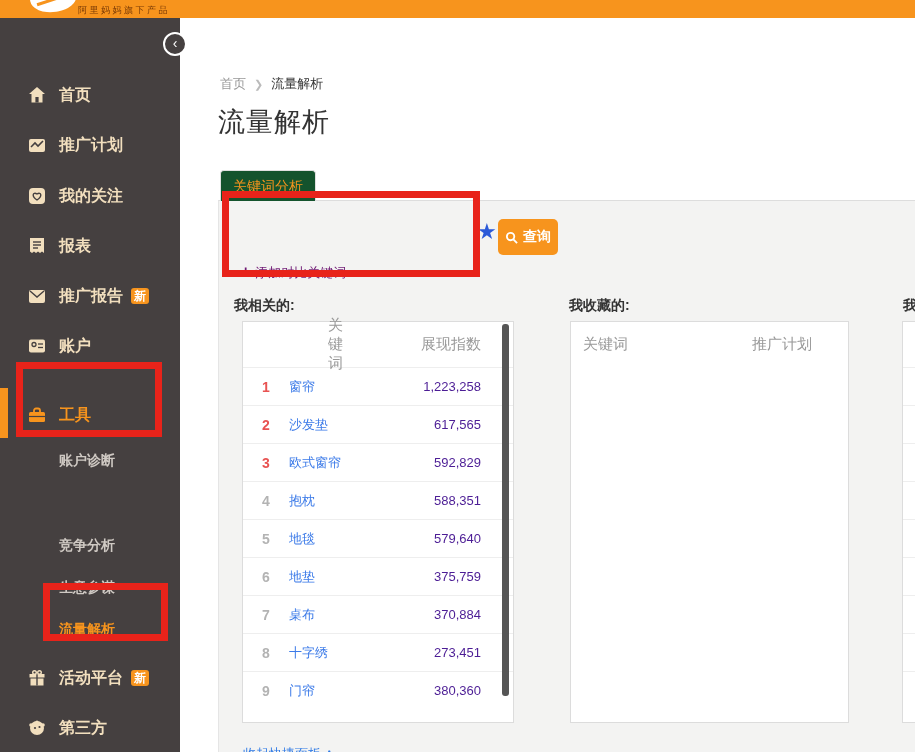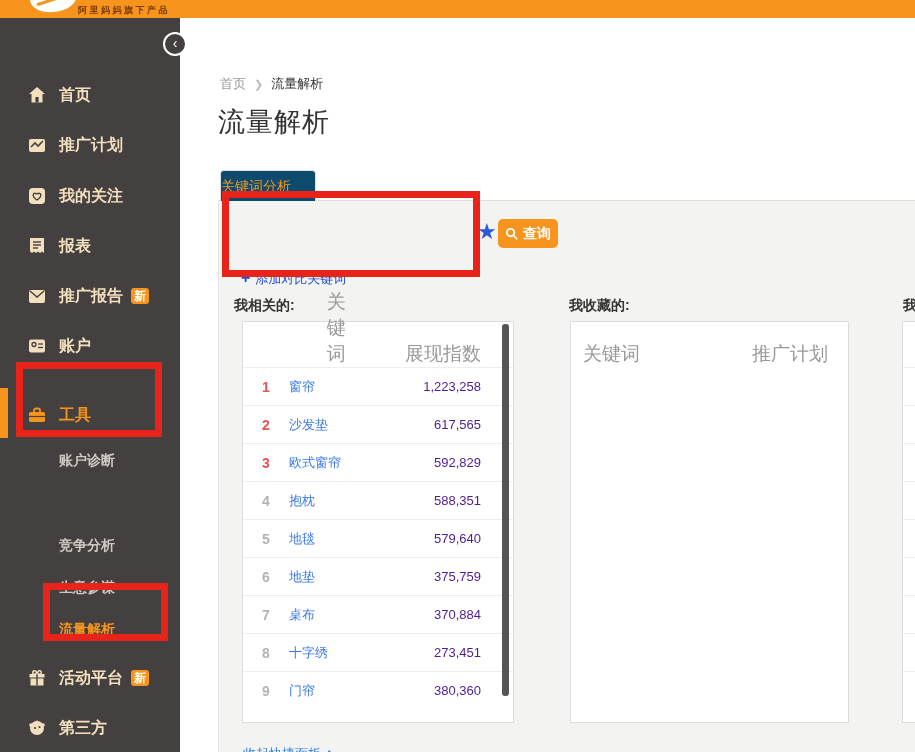--- a/index.html
+++ b/index.html
@@ -8,55 +8,55 @@
     font-family:"Liberation Sans","DejaVu Sans",sans-serif;
     background:#fff; position:relative; overflow:hidden;
     width:915px; height:752px;
   }
   .stage { position:absolute; inset:0; width:915px; height:752px; overflow:hidden; }
 
   
   .topbar { position:absolute; left:0; top:0; width:915px; height:18px; background:#F7941D; overflow:hidden; z-index:5; }
   .logo-blob { position:absolute; left:30px; top:-16px; width:46px; height:28px; background:#fff; border-radius:50% 50% 46% 54%; transform:rotate(-9deg); }
   .logo-blob:after { content:""; position:absolute; left:6px; top:14px; width:34px; height:3px; background:#F7941D; transform:rotate(-9deg); }
-  .brand-text { position:absolute; left:78px; top:4px; font-size:9px; font-weight:bold; color:#7A3A05; letter-spacing:2.5px; white-space:nowrap; }
+  .brand-text { position:absolute; left:78px; top:4px; font-size:9px; font-weight:normal; color:#7A3A05; letter-spacing:2.5px; white-space:nowrap; }
 
   
   .sidebar { position:absolute; left:0; top:18px; width:180px; height:734px; background:#454040; z-index:2; }
   .collapse-btn { position:absolute; left:163px; top:32px; width:24px; height:24px; border-radius:50%; background:#454040; border:2px solid #fff; color:#fff; font-size:14px; line-height:19px; text-align:center; cursor:pointer; z-index:6; }
   .nav-item { position:absolute; left:0; width:180px; height:34px; display:flex; align-items:center; cursor:pointer; }
   .nav-item .nicon { width:20px; height:20px; margin-left:27px; flex:0 0 20px; }
   .nav-item .nlabel { margin-left:12px; font-size:16px; font-weight:bold; color:#F2DFBE; white-space:nowrap; }
   .nav-item.sub .nlabel { margin-left:59px; font-size:14px; font-weight:bold; color:#CFC9C3; }
   .nav-item.active .nlabel { color:#F7941D; }
   .badge-new { display:inline-block; margin-left:8px; background:#F7941D; color:#fff; font-size:12px; font-weight:bold; line-height:16px; padding:0 3px; border-radius:3px; vertical-align:2px; }
   .active-bar { position:absolute; left:0; top:370px; width:8px; height:50px; background:#F7941D; }
 
   
   .main { position:absolute; left:180px; top:18px; width:735px; height:734px; background:#fff; }
   .breadcrumb { position:absolute; left:40px; top:57px; font-size:13px; color:#999; }
   .breadcrumb .crumb-sep { color:#bbb; margin:0 8px; font-size:11px; }
   .breadcrumb .crumb-current { color:#333; }
   .page-title { position:absolute; left:38px; top:86px; font-size:27px; color:#333; letter-spacing:1px; }
 
-  .tab { position:absolute; left:40px; top:152px; width:96px; height:31px; background:#0c4a6e; border:1px solid #E0E0E0; border-bottom:none; border-radius:4px 4px 0 0; color:#F7941D; font-size:14px; text-align:left; line-height:30px; z-index:3; cursor:pointer; }
+  .tab { position:absolute; left:40px; top:152px; width:96px; height:31px; background:#14532d; border:1px solid #E0E0E0; border-bottom:none; border-radius:4px 4px 0 0; color:#F7941D; font-size:14px; text-align:center; line-height:30px; z-index:3; cursor:pointer; }
 
   .content { position:absolute; left:38px; top:182px; width:697px; height:552px; background:#F3F3F2; border-top:1px solid #DDD; border-left:1px solid #E5E5E5; }
 
   .kw-input { position:absolute; left:22px; top:17px; width:210px; height:31px; border:1px solid #F7941D; border-radius:4px; background:#fff; padding:0 10px; font-size:13px; color:#333; outline:none; font-family:inherit; }
   .kw-input::placeholder { color:#B3B3B3; }
   .star-icon { position:absolute; left:258px; top:16px; font-size:22px; color:#2B59D8; line-height:30px; cursor:pointer; }
-  .search-btn { position:absolute; left:279px; top:18px; width:60px; height:29px; background:#F7941D; border:none; border-radius:5px; color:#fff; font-size:14px; font-weight:bold; cursor:pointer; display:flex; align-items:center; justify-content:center; gap:5px; font-family:inherit; }
-  .add-compare { position:absolute; left:22px; top:68px; font-size:13px; color:#1d4ed8; cursor:pointer; }
+  .search-btn { position:absolute; left:279px; top:18px; width:60px; height:36px; background:#F7941D; border:none; border-radius:5px; color:#fff; font-size:14px; font-weight:bold; cursor:pointer; display:flex; align-items:center; justify-content:center; gap:5px; font-family:inherit; }
+  .add-compare { position:absolute; left:22px; top:62px; font-size:13px; color:#701a75; cursor:pointer; }
   .add-compare .plus { font-size:16px; font-weight:bold; margin-right:5px; }
 
   .panel-label { position:absolute; top:96px; font-size:14px; font-weight:bold; color:#333; white-space:nowrap; }
   .panel { position:absolute; top:120px; height:402px; background:#fff; border:1px solid #DCDCDC; }
 
-  .t-header { display:flex; align-items:flex-end; height:45px; color:#999; font-size:19px;gap:40px; }
+  .t-header { display:flex; align-items:center; height:45px; color:#999; font-size:15px;gap:40px; }
   .t-row { display:flex; align-items:center; height:38px; border-top:1px solid #EEE; font-size:13px; }
   .col-rank { width:46px; text-align:center; font-size:14px; font-weight:bold; color:#B3B3B3; }
   .t-row.top3 .col-rank { color:#E85352; }
   .col-kw { flex:1; }
   .col-kw a, .kw-link { color:#3B7AE8; text-decoration:none; cursor:pointer; }
   .col-val { width:100px; text-align:right; margin-right:32px; color:#4c1d95; }
   .scroll-thumb { position:absolute; right:4px; top:2px; width:7px; height:372px; background:#555; border-radius:3px; cursor:pointer; }
 
   .fav-col1 { flex:1; padding-left:12px; }
   .fav-col2 { width:96px; color:#333; }

